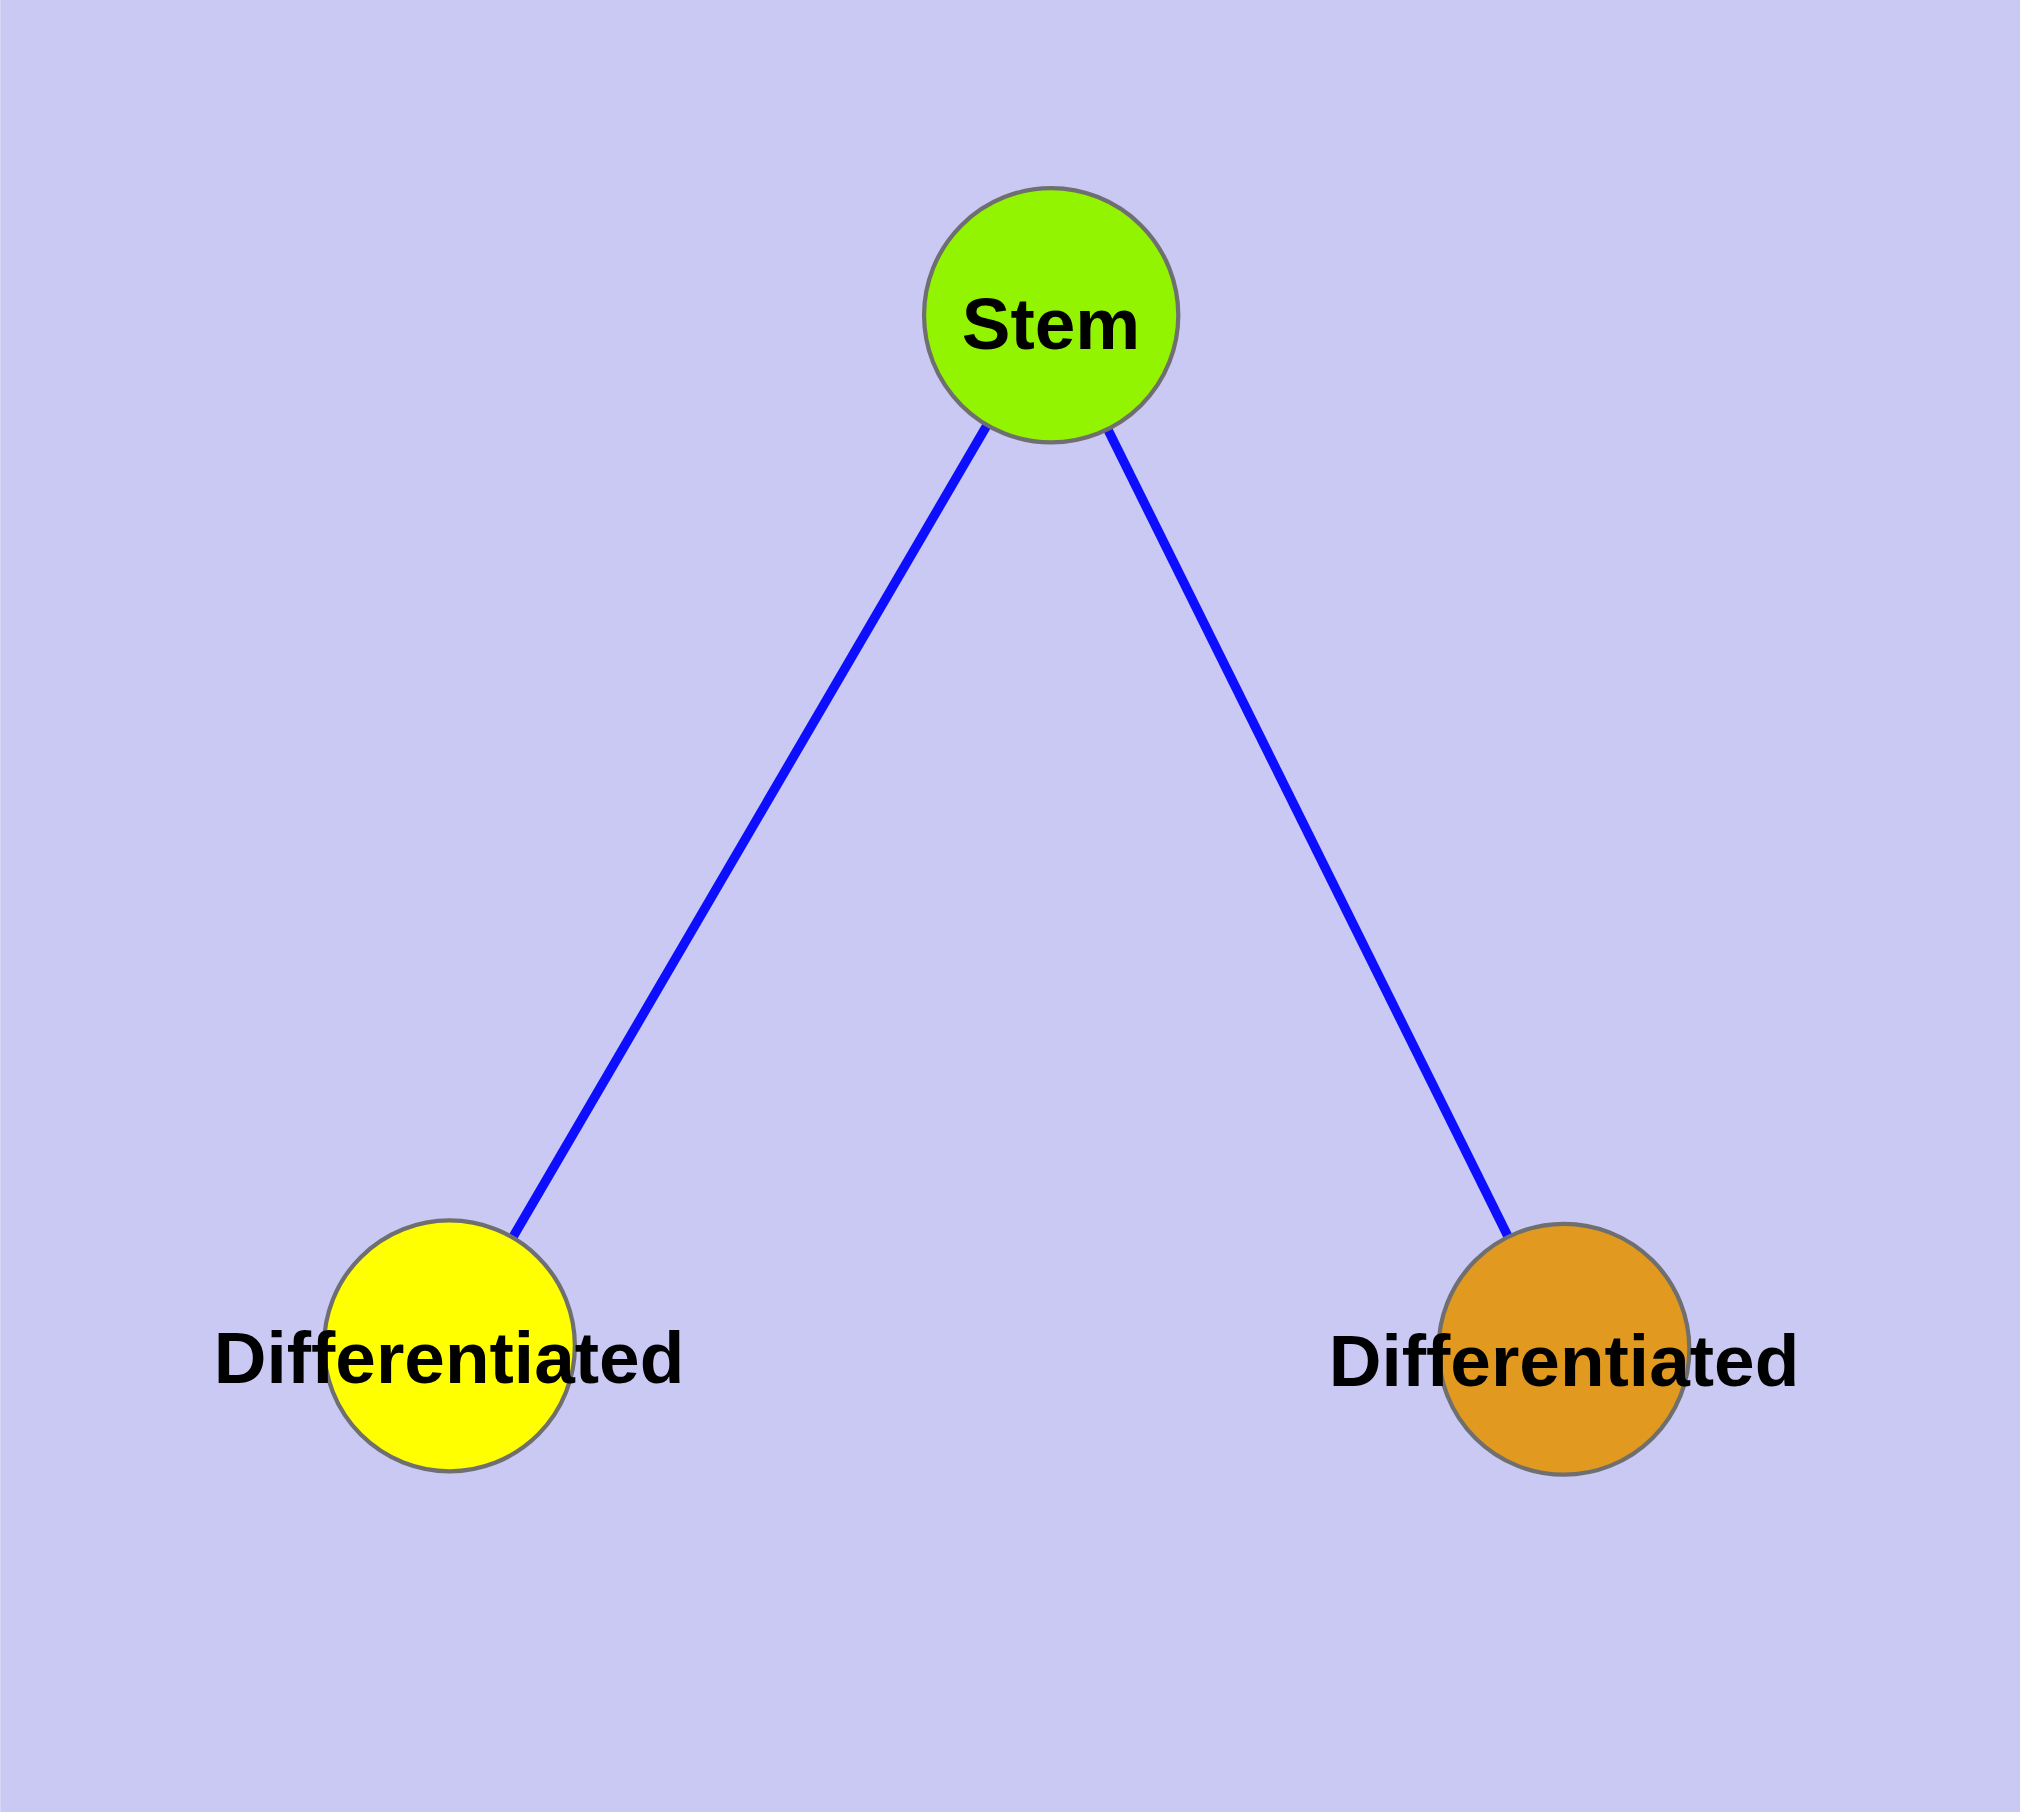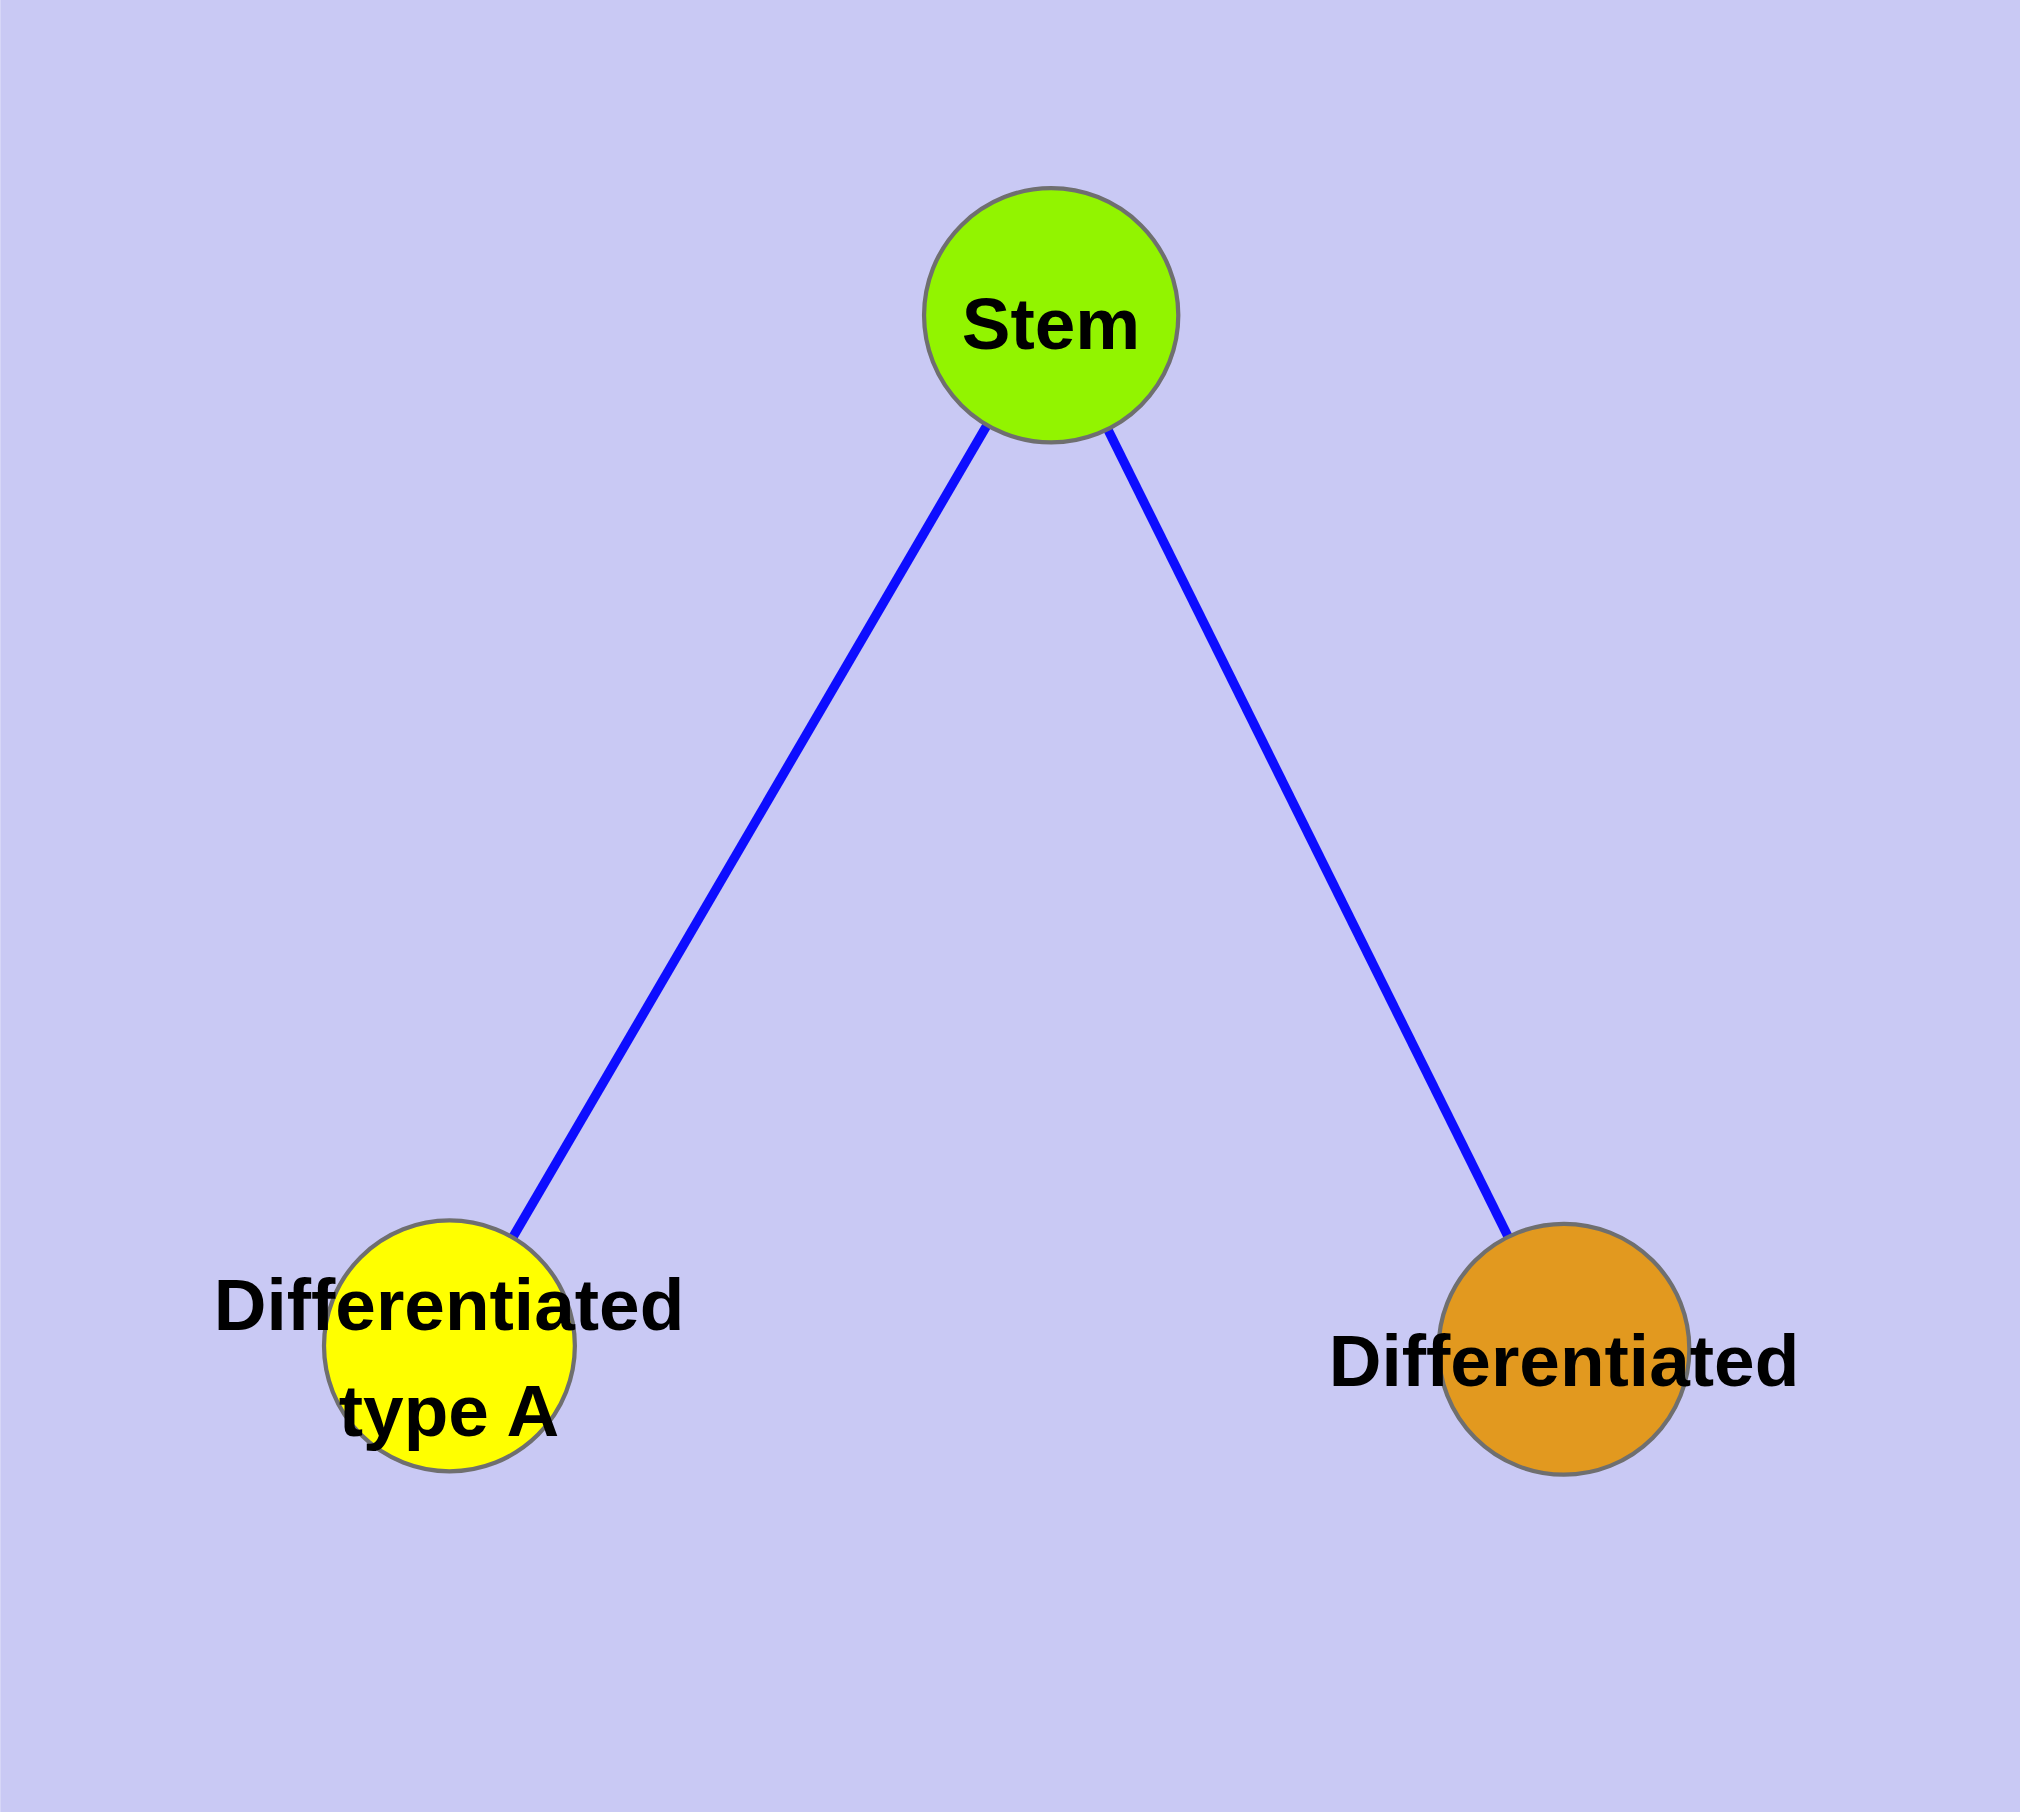--- a/index.html
+++ b/index.html
@@ -53,21 +53,20 @@
 
     <circle cx="530" cy="1588" r="148" stroke-width="5" fill="#FFFF00" stroke="#6F6F6F"></circle>
 
     <circle cx="1845" cy="1592" r="148" stroke-width="5" fill="#E2991F" stroke="#6F6F6F"></circle>
   </svg>
 
   <div class="node-label" style="left:1051px; top:324px;">Stem</div>
 
   <div class="node-label" style="left:449px; top:1358px;">
     <span class="label-line">Differentiated</span>
-    <span class="label-line">type A</span>
   </div>
 
   <div class="node-label" style="left:1564px; top:1361px;">
     <span class="label-line">Differentiated</span>
   </div>
 
 </div>
 
 
 </body></html>

